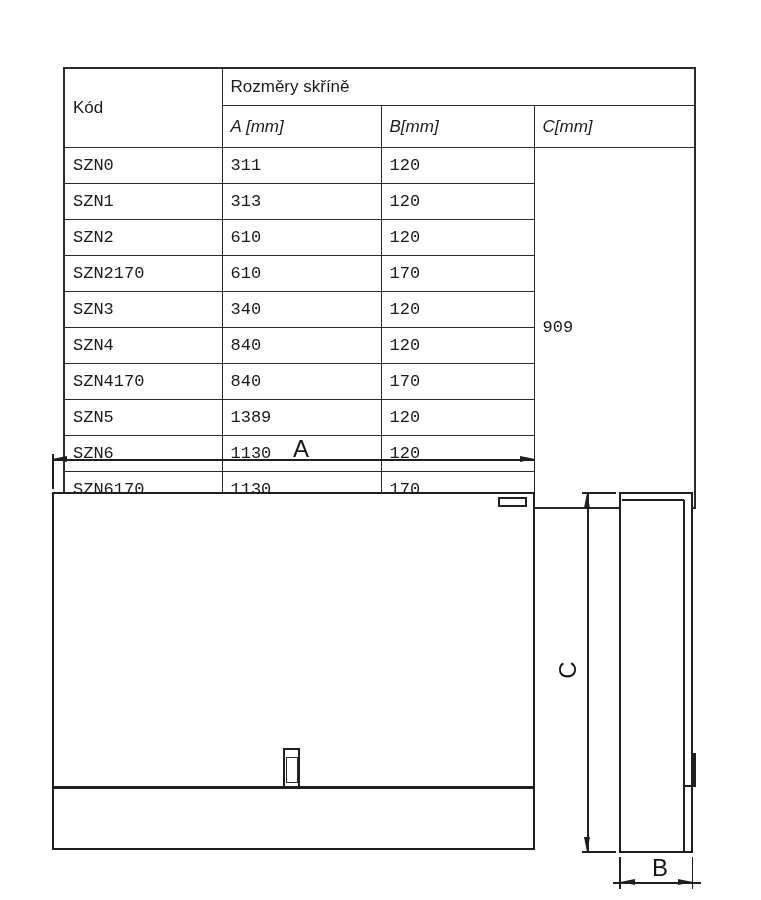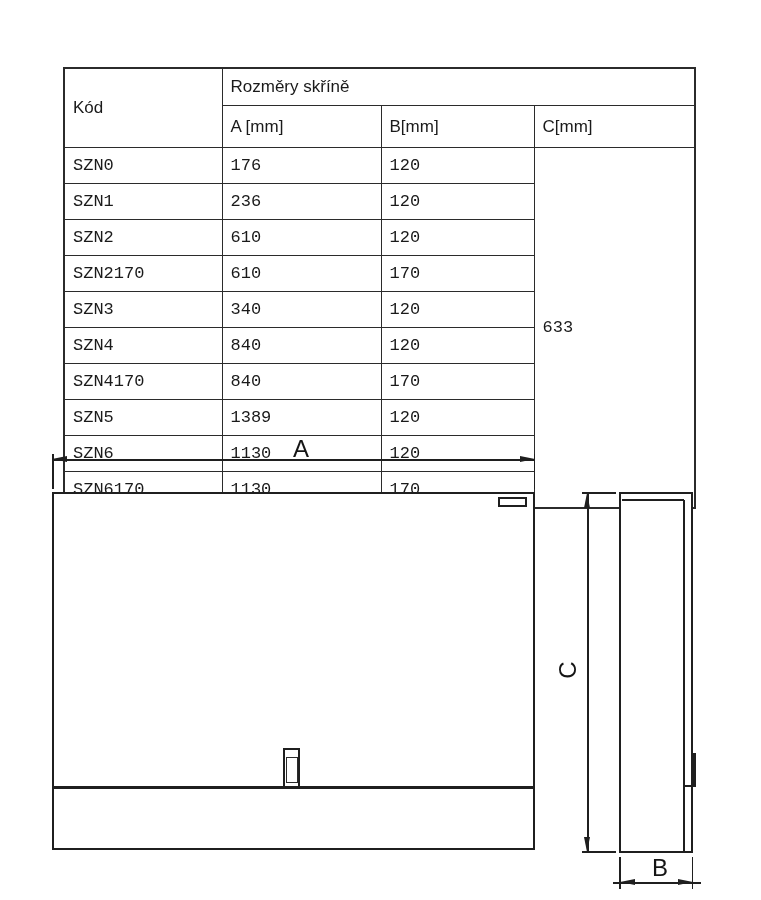--- a/index.html
+++ b/index.html
@@ -26,21 +26,21 @@
   }
   #dim-table td, #dim-table th{
     border:1px solid var(--thin);
     text-align:left;
     vertical-align:middle;
     font-weight:normal;
     padding:8px;
     overflow:hidden;
   }
   tr.group-row{height:36px;}
-  tr.subhead-row{height:42px;}
+  tr.subhead-row{height:42px;font-style:italic;}
   tr.data-row{height:24px;font-family:Liberation Mono, monospace;}
   td.c-merged{vertical-align:middle;}
   
   .abs{position:absolute;}
   .hline{position:absolute;background:var(--line);height:1.5px;}
   .vline{position:absolute;background:var(--line);width:1.5px;}
   .rect{position:absolute;border:2px solid var(--line);box-sizing:border-box;background:#fff;}
   .arr{position:absolute;width:0;height:0;}
   .arr-left {border-top:3.5px solid transparent;border-bottom:3.5px solid transparent;border-right:15px solid var(--line);}
   .arr-right{border-top:3.5px solid transparent;border-bottom:3.5px solid transparent;border-left:15px solid var(--line);}
@@ -71,27 +71,27 @@
       <td rowspan="2">Kód</td>
       <td colspan="3">Rozměry skříně</td>
     </tr>
     <tr class="subhead-row">
       <td>A [mm]</td>
       <td>B[mm]</td>
       <td>C[mm]</td>
     </tr>
     <tr class="data-row">
       <td>SZN0</td>
-      <td>176</td>
+      <td>311</td>
       <td>120</td>
-      <td rowspan="10" class="c-merged">633</td>
+      <td rowspan="10" class="c-merged">909</td>
     </tr>
     <tr class="data-row">
       <td>SZN1</td>
-      <td>236</td>
+      <td>313</td>
       <td>120</td>
     </tr>
     <tr class="data-row">
       <td>SZN2</td>
       <td>610</td>
       <td>120</td>
     </tr>
     <tr class="data-row">
       <td>SZN2170</td>
       <td>610</td>

